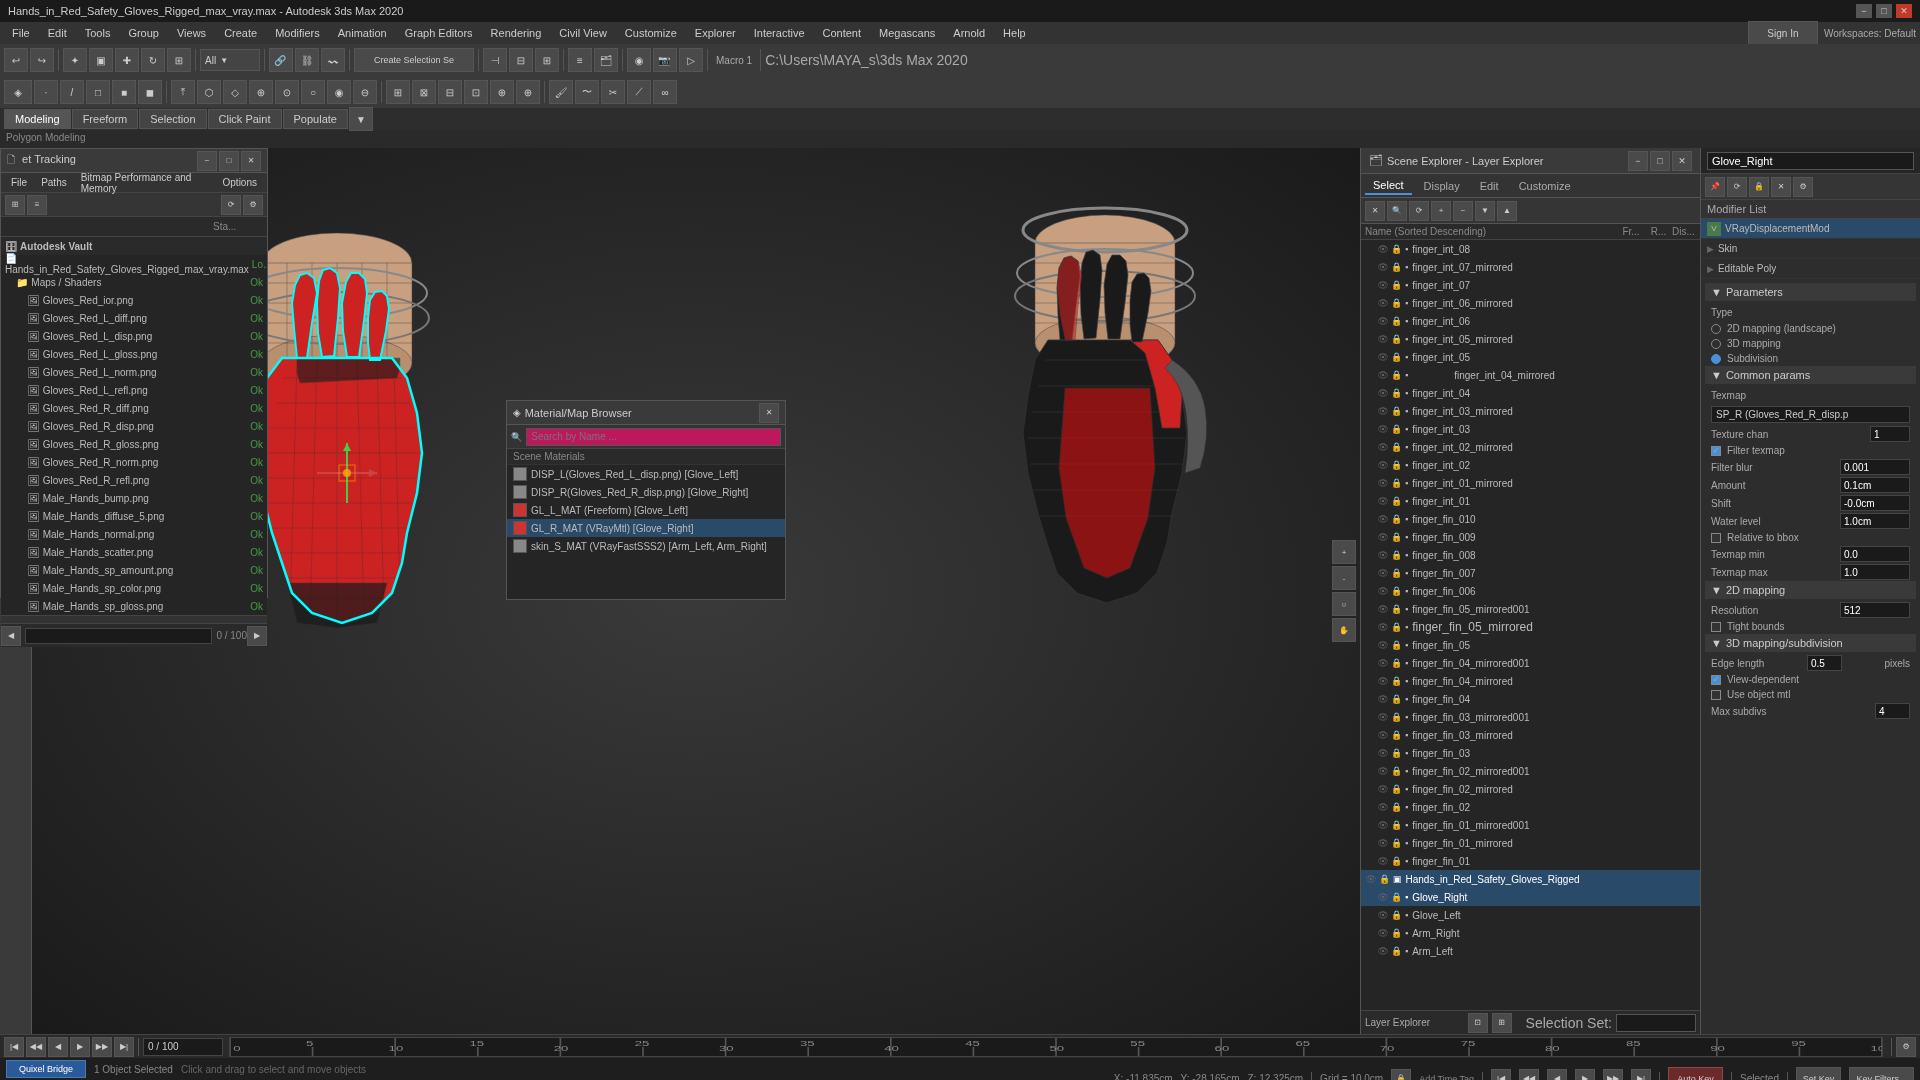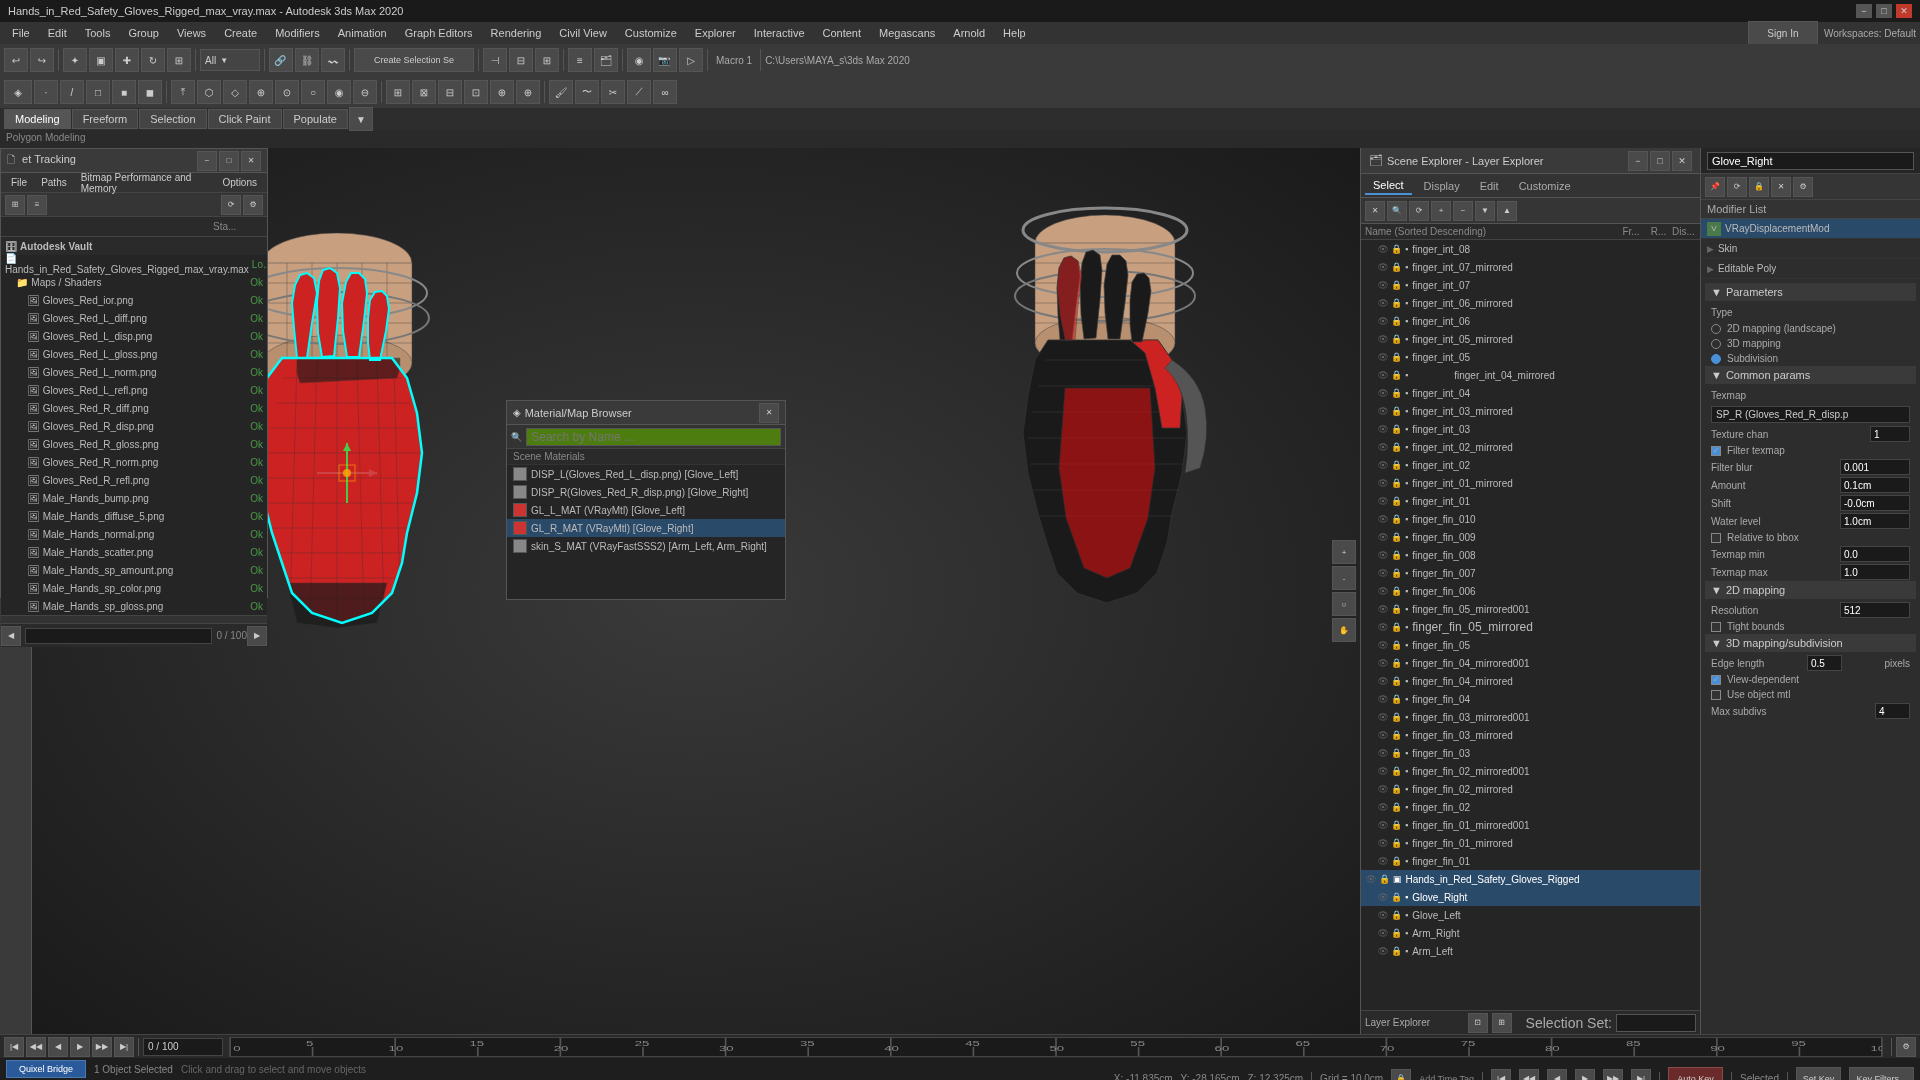--- a/index.html
+++ b/index.html
@@ -531,24 +531,24 @@
     }
     #mb-search {
       height: 24px;
       background: #333;
       display: flex;
       align-items: center;
       padding: 0 4px;
       border-bottom: 1px solid #444;
     }
     #mb-search-input {
-      background: #4d7c0f;
+      background: #be185d;
       border: 1px solid #555;
       color: #ccc;
-      font-size: 12px;
+      font-size: 10px;
       width: 100%;
       height: 18px;
       padding: 0 4px;
     }
     #mb-section-label {
       background: #2a2a2a;
       padding: 2px 6px;
       font-size: 10px;
       color: #888;
       border-bottom: 1px solid #333;
@@ -715,21 +715,21 @@
   <div class="toolbar-separator"></div>
   <button class="toolbar-btn">≡</button>
   <button class="toolbar-btn">🗂</button>
   <div class="toolbar-separator"></div>
   <button class="toolbar-btn">◉</button>
   <button class="toolbar-btn">📷</button>
   <button class="toolbar-btn">▷</button>
   <div class="toolbar-separator"></div>
   <span style="font-size:10px; color:#aaa; padding:0 4px;">Macro 1</span>
   <div class="toolbar-separator"></div>
-  <span style="font-size:10px; color:#aaa;">C:\Users\MAYA_s\3ds Max 2020</span>
+  <span style="font-size:14px; color:#aaa;">C:\Users\MAYA_s\3ds Max 2020</span>
 </div>
 
 <div id="toolbar2">
   <button class="toolbar-btn" style="width:28px;">◈</button>
   <button class="toolbar-btn">·</button>
   <button class="toolbar-btn">/</button>
   <button class="toolbar-btn">□</button>
   <button class="toolbar-btn">■</button>
   <button class="toolbar-btn">◼</button>
   <div class="toolbar-separator"></div>
@@ -1511,21 +1511,21 @@
   <div class="mb-item">
         <div class="mb-color-swatch" style="background: rgb(136, 136, 136);"></div>
         <span>DISP_L(Gloves_Red_L_disp.png) [Glove_Left]</span>
       </div>
       <div class="mb-item">
         <div class="mb-color-swatch" style="background: rgb(136, 136, 136);"></div>
         <span>DISP_R(Gloves_Red_R_disp.png) [Glove_Right]</span>
       </div>
       <div class="mb-item">
         <div class="mb-color-swatch" style="background: rgb(204, 51, 51);"></div>
-        <span>GL_L_MAT (VRayMtl) [Glove_Left]</span>
+        <span>GL_L_MAT (Freeform) [Glove_Left]</span>
       </div>
       <div class="mb-item selected">
         <div class="mb-color-swatch" style="background: rgb(204, 51, 51);"></div>
         <span>GL_R_MAT (VRayMtl) [Glove_Right]</span>
       </div>
       <div class="mb-item">
         <div class="mb-color-swatch" style="background: rgb(136, 136, 136);"></div>
         <span>skin_S_MAT (VRayFastSSS2) [Arm_Left, Arm_Right]</span>
       </div>
     </div>

